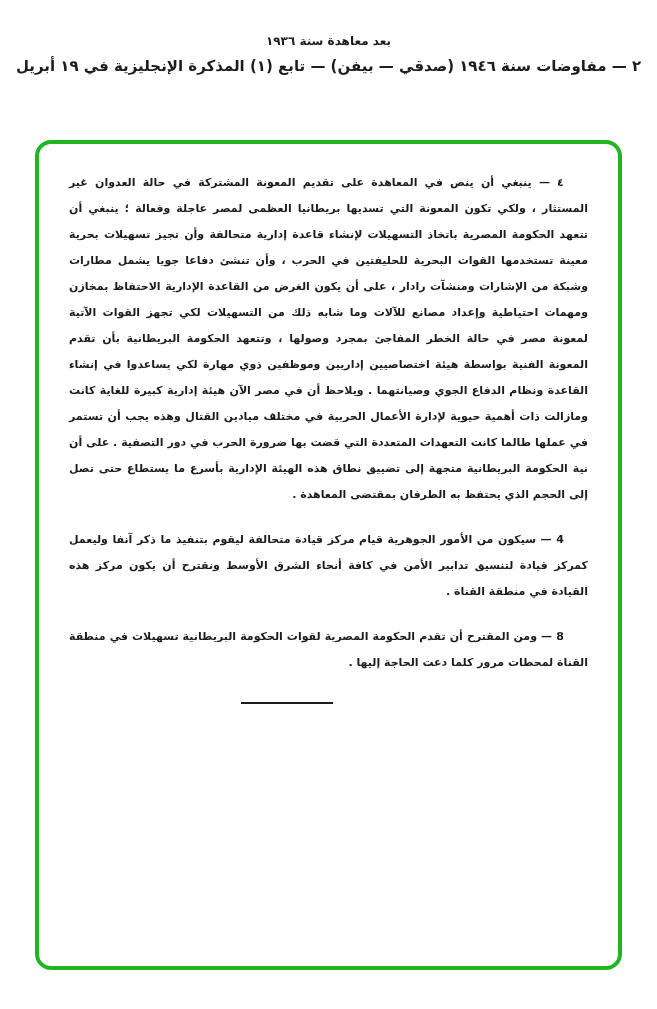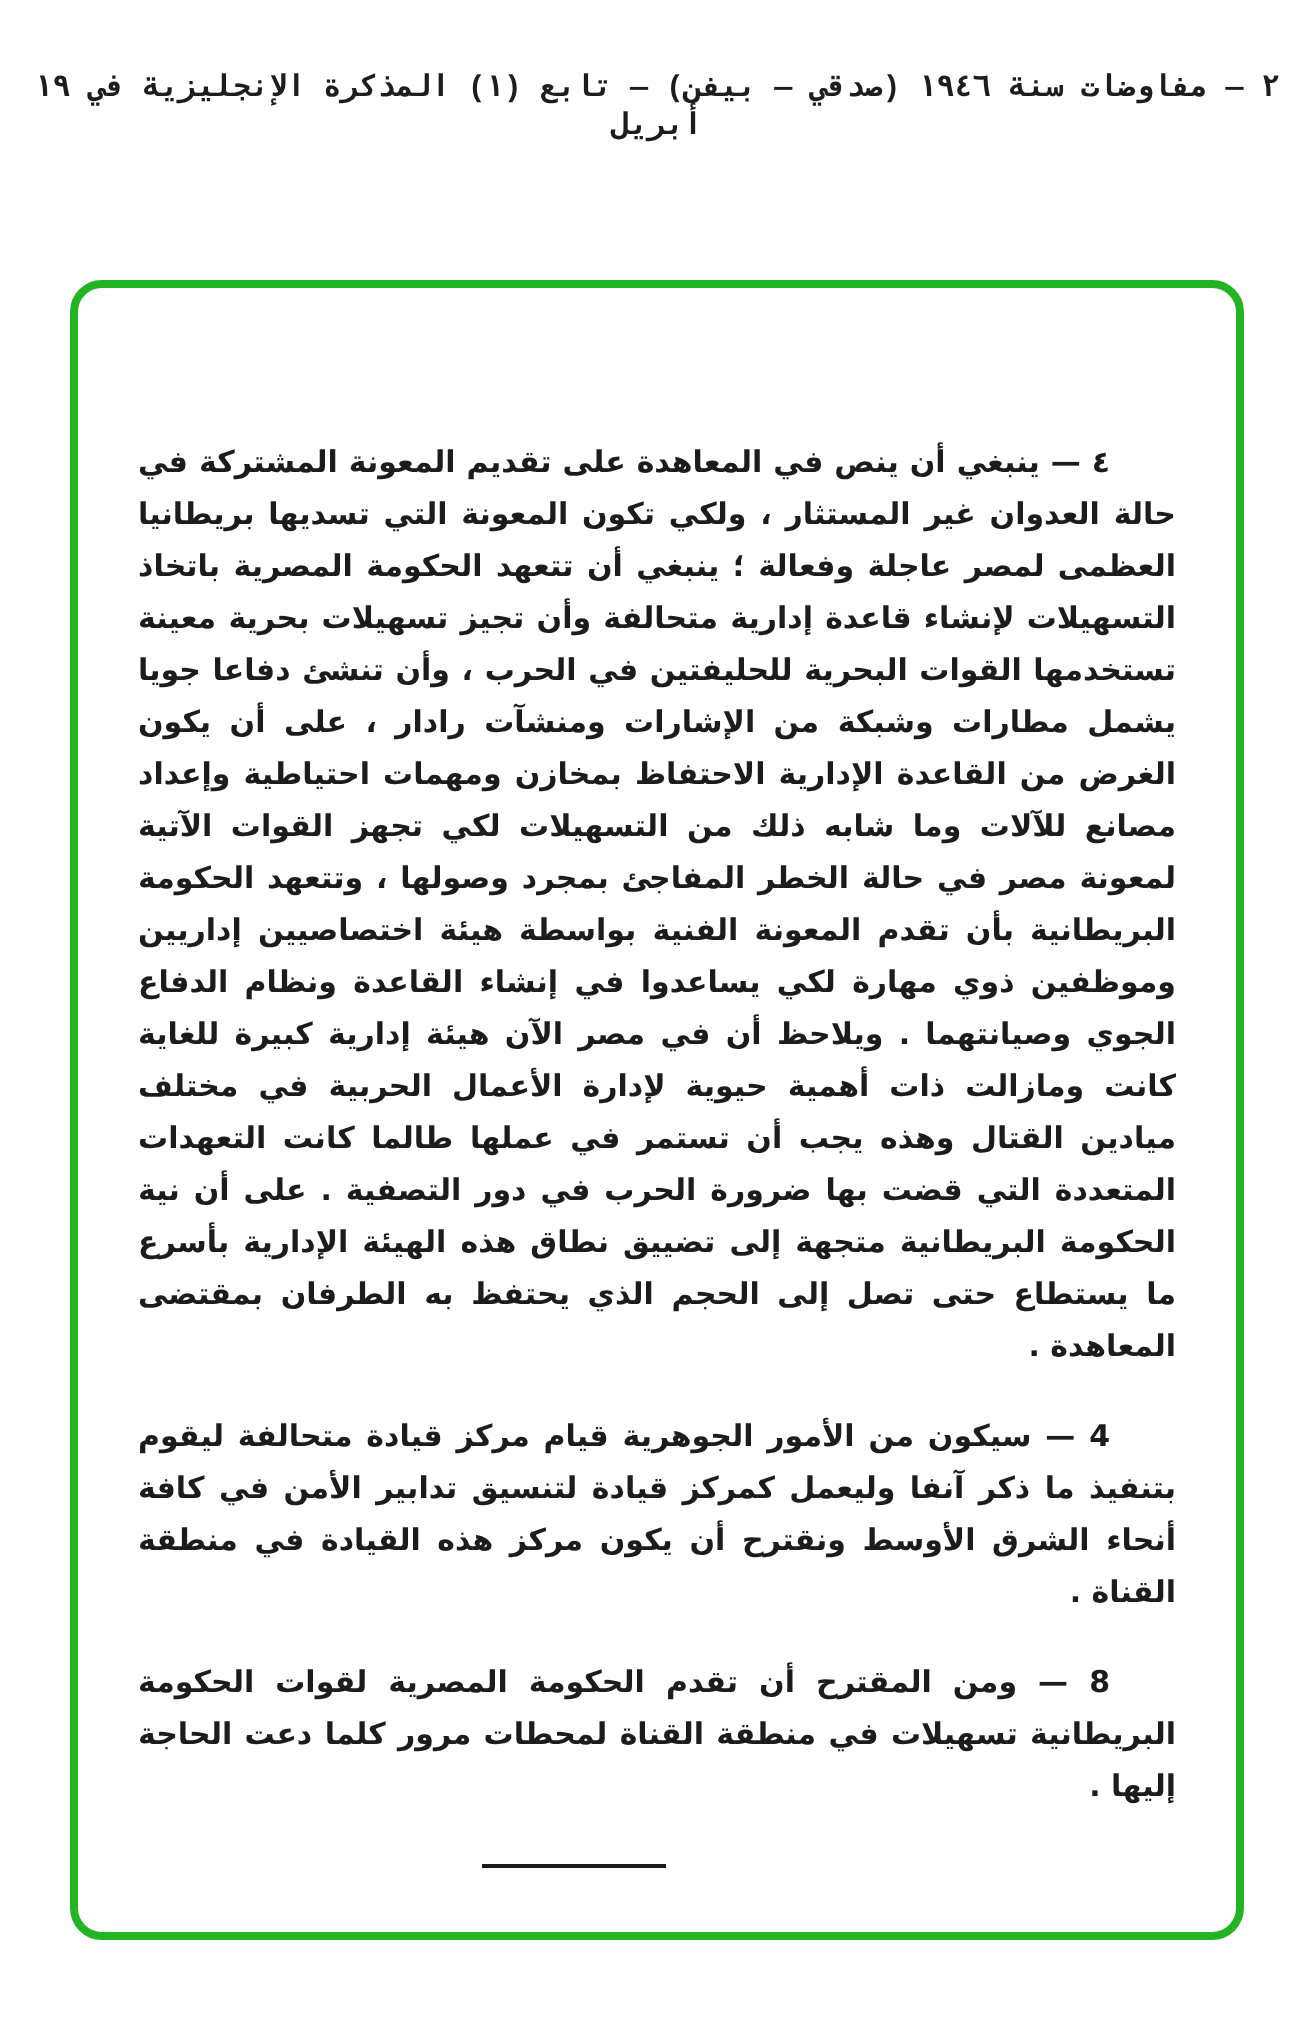--- a/index.html
+++ b/index.html
@@ -26,21 +26,20 @@
   .header-context {
     font-size: 12px;
     font-weight: bold;
     letter-spacing: 0.5px;
     margin-bottom: 9px;
   }
   .header-title {
     font-size: 15px;
     font-weight: bold;
     margin-bottom: 7px;
-    font-family: Liberation Mono, monospace;
   }
   .source-note {
     font-size: 9.5px;
     font-weight: bold;
     color: #2a2a2a;
   }
   .document-frame {
     position: absolute;
     box-sizing: border-box;
     left: 35px;
@@ -49,43 +48,43 @@
     height: 830px;
     border: 4px solid #22b422;
     border-radius: 16px;
     background: #ffffff;
     padding: 26px 30px 0 30px;
   }
   .body-text {
     direction: rtl;
     text-align: justify;
     color: #1c1c1c;
-    font-size: 15px;
+    font-size: 11px;
     font-weight: bold;
     line-height: 26px;
-    margin-top: 48px;
   }
   .paragraph {
     margin: 0 0 19px 0;
     text-indent: 2.2em;
   }
   .end-divider {
     width: 92px;
     height: 2px;
     background: #1c1c1c;
     margin-top: 26px;
     margin-right: 255px;
   }
 </style>
 </head>
 <body>
 
 <div class="page">
 
   <div class="page-header">
+    <div class="header-context">بعد معاهدة سنة ١٩٣٦</div>
     <div class="header-title">٢ — مفاوضات سنة ١٩٤٦ (صدقي — بيفن) — تابع (١) المذكرة الإنجليزية في ١٩ أبريل</div>
   </div>
 
   <div class="document-frame">
     <div class="body-text">
       <p class="paragraph">٤ — ينبغي أن ينص في المعاهدة على تقديم المعونة المشتركة في حالة العدوان غير المستثار ، ولكي تكون المعونة التي تسديها بريطانيا العظمى لمصر عاجلة وفعالة ؛ ينبغي أن تتعهد الحكومة المصرية باتخاذ التسهيلات لإنشاء قاعدة إدارية متحالفة وأن تجيز تسهيلات بحرية معينة تستخدمها القوات البحرية للحليفتين في الحرب ، وأن تنشئ دفاعا جويا يشمل مطارات وشبكة من الإشارات ومنشآت رادار ، على أن يكون الغرض من القاعدة الإدارية الاحتفاظ بمخازن ومهمات احتياطية وإعداد مصانع للآلات وما شابه ذلك من التسهيلات لكي تجهز القوات الآتية لمعونة مصر في حالة الخطر المفاجئ بمجرد وصولها ، وتتعهد الحكومة البريطانية بأن تقدم المعونة الفنية بواسطة هيئة اختصاصيين إداريين وموظفين ذوي مهارة لكي يساعدوا في إنشاء القاعدة ونظام الدفاع الجوي وصيانتهما .  ويلاحظ أن في مصر الآن هيئة إدارية كبيرة للغاية كانت ومازالت ذات أهمية حيوية لإدارة الأعمال الحربية في مختلف ميادين القتال وهذه يجب أن تستمر في عملها طالما كانت التعهدات المتعددة التي قضت بها ضرورة الحرب في دور التصفية .  على أن نية الحكومة البريطانية متجهة إلى تضييق نطاق هذه الهيئة الإدارية بأسرع ما يستطاع حتى تصل إلى الحجم الذي يحتفظ به الطرفان بمقتضى المعاهدة .</p>
       <p class="paragraph">4 — سيكون من الأمور الجوهرية قيام مركز قيادة متحالفة ليقوم بتنفيذ ما ذكر آنفا وليعمل كمركز قيادة لتنسيق تدابير الأمن في كافة أنحاء الشرق الأوسط ونقترح أن يكون مركز هذه القيادة في منطقة القناة .</p>
       <p class="paragraph">8 — ومن المقترح أن تقدم الحكومة المصرية لقوات الحكومة البريطانية تسهيلات في منطقة القناة لمحطات مرور كلما دعت الحاجة إليها .</p>
       <div class="end-divider"></div>
     </div>

